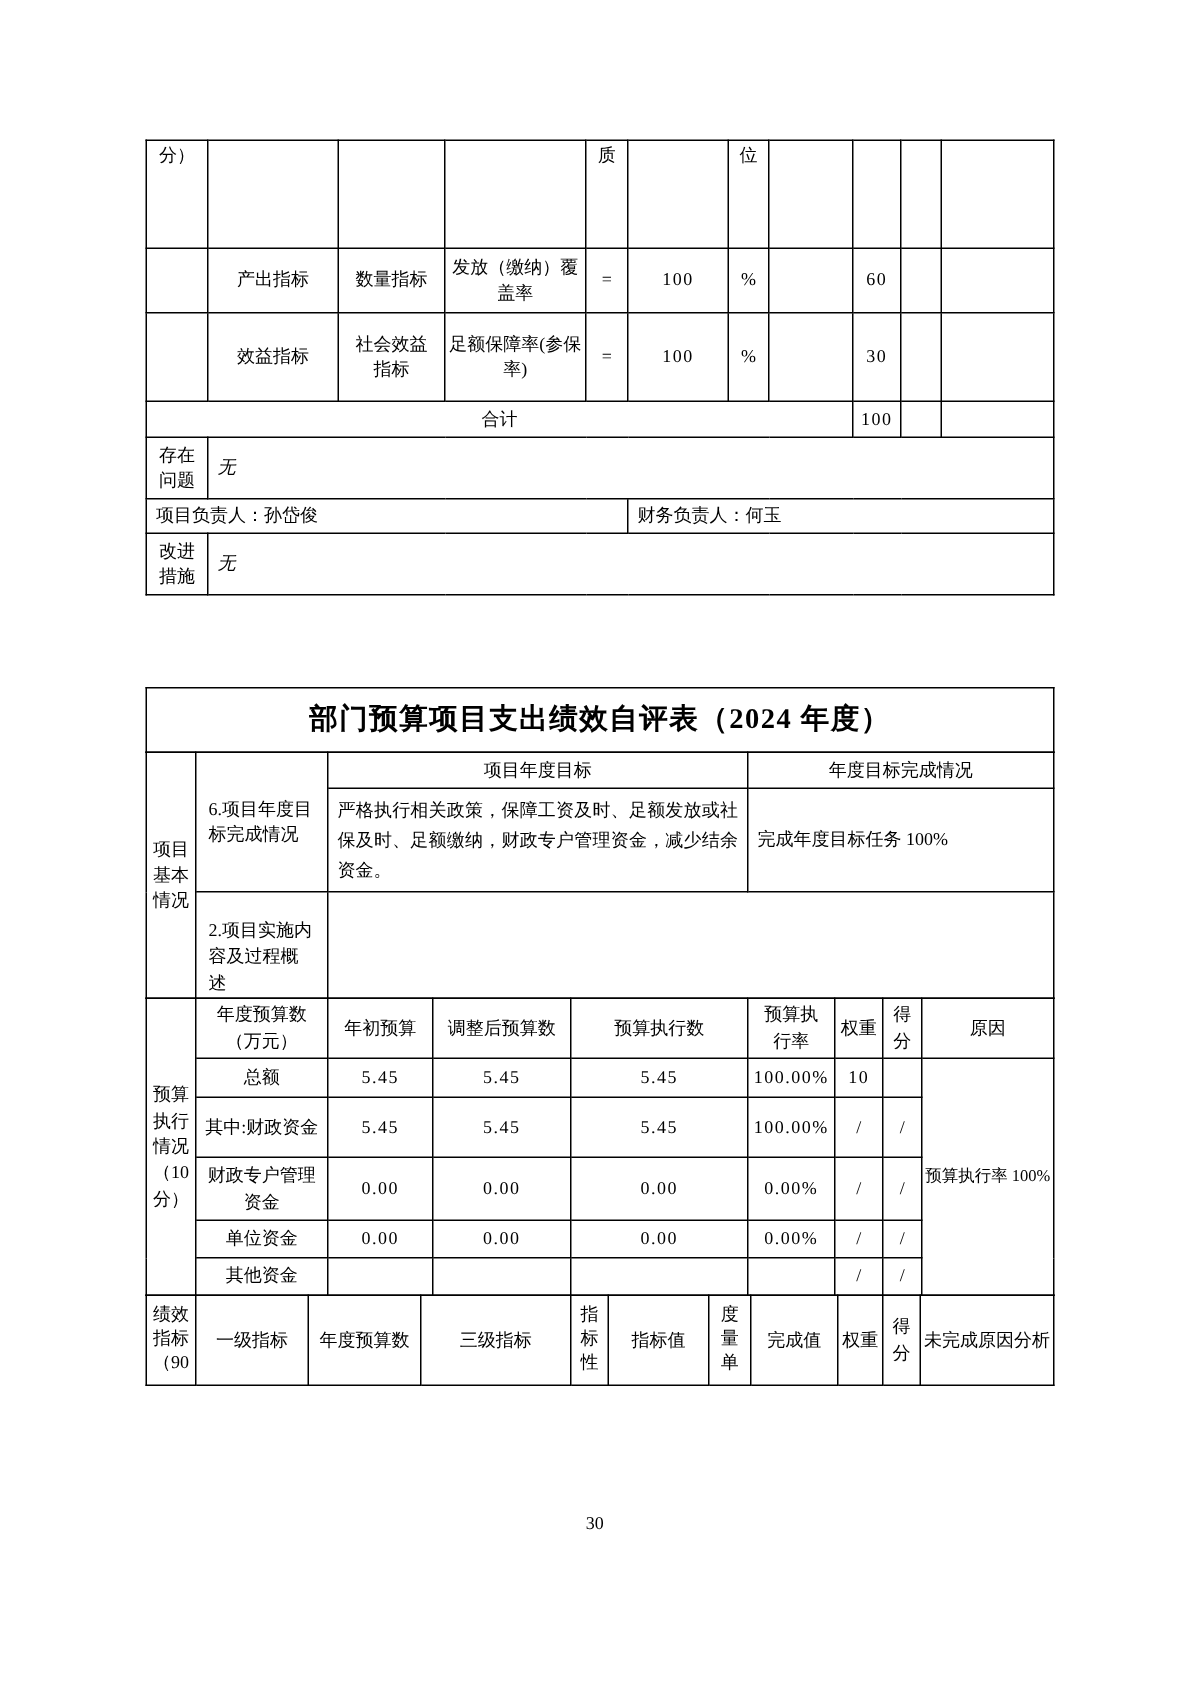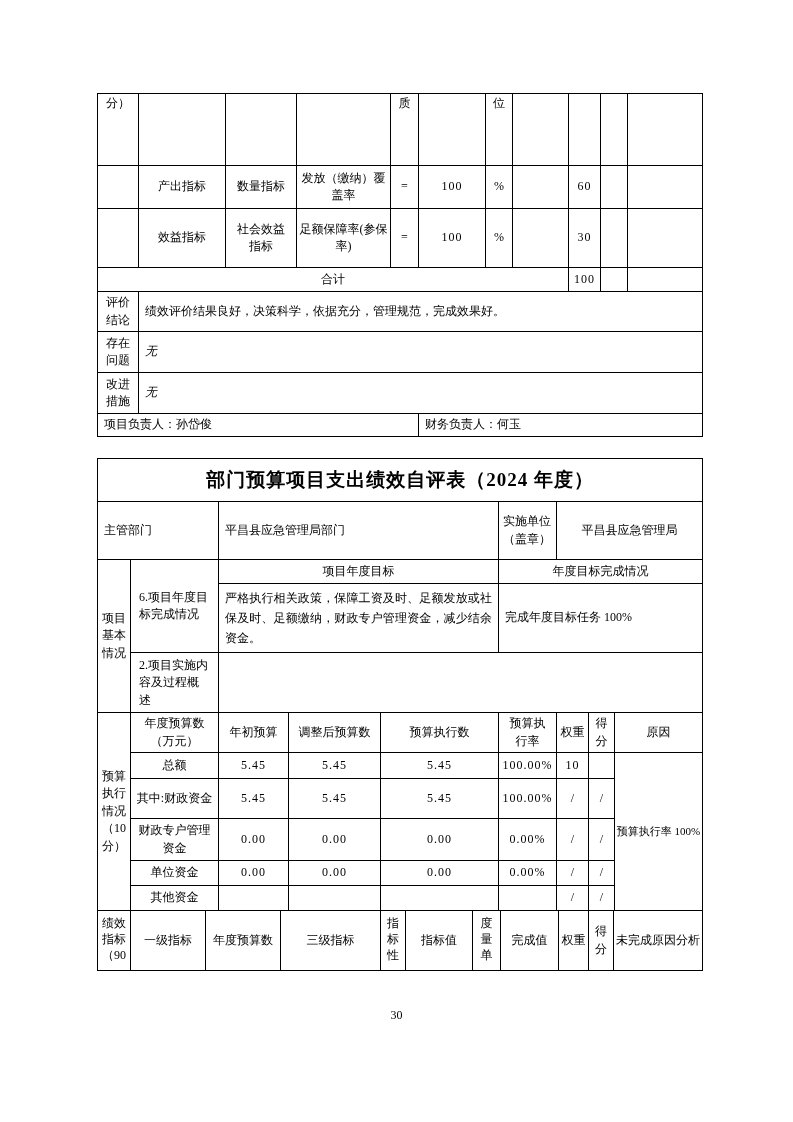--- a/index.html
+++ b/index.html
@@ -83,91 +83,71 @@
         <td class="num">30</td>
         <td></td>
         <td></td>
       </tr>
       <tr style="height:24px">
         <td colspan="8">合计</td>
         <td class="num">100</td>
         <td></td>
         <td></td>
       </tr>
-      <tr style="height:40px">
-        <td class="padw">评价结论</td>
-        <td colspan="10" class="tl">绩效评价结果良好，决策科学，依据充分，管理规范，完成效果好。</td>
-      </tr>
       <tr style="height:41px">
         <td class="padw">存在问题</td>
         <td colspan="10" class="tl kai">无</td>
       </tr>
+      <tr style="height:23px">
+        <td colspan="5" class="tl">项目负责人：孙岱俊</td>
+        <td colspan="6" class="tl">财务负责人：何玉</td>
+      </tr>
       <tr style="height:41px">
         <td class="padw">改进措施</td>
         <td colspan="10" class="tl kai">无</td>
       </tr>
-      <tr style="height:23px">
-        <td colspan="5" class="tl">项目负责人：孙岱俊</td>
-        <td colspan="6" class="tl">财务负责人：何玉</td>
-      </tr>
     </tbody>
       </table>
   </div>
 
   <div class="stack" style="top:458px;">
 
     <table>
       <colgroup>
           <col style="width:605px">
         </colgroup>
       <tbody>
           <tr>
         <td class="title-cell">部门预算项目支出绩效自评表（2024 年度）</td>
       </tr>
     </tbody>
       </table>
 
 
-    <table>
-      <colgroup>
-          <col style="width:121px">
-          <col style="width:280px">
-          <col style="width:58px">
-          <col style="width:146px">
-        </colgroup>
-      <tbody>
-          <tr style="height:58px">
-        <td class="tl">主管部门</td>
-        <td class="tl">平昌县应急管理局部门</td>
-        <td class="tl" style="padding-left:4px">实施单位（盖章）</td>
-        <td>平昌县应急管理局</td>
-      </tr>
-    </tbody>
-      </table>
 
     <table>
       <colgroup>
           <col style="width:33px">
           <col style="width:88px">
           <col style="width:280px">
           <col style="width:204px">
         </colgroup>
       <tbody>
           <tr style="height:24px">
         <td rowspan="3">项目基本情况</td>
         <td rowspan="2" class="tl padw">6.项目年度目标完成情况</td>
         <td>项目年度目标</td>
         <td>年度目标完成情况</td>
       </tr>
       <tr style="height:66px">
         <td class="goal">严格执行相关政策，保障工资及时、足额发放或社保及时、足额缴纳，财政专户管理资金，减少结余资金。</td>
         <td class="tl">完成年度目标任务 100%</td>
       </tr>
       <tr style="height:60px">
-        <td class="tl padw vtop" style="padding-top:4px">2.项目实施内容及过程概述</td>
+        <td class="tl padw vtop" style="padding-top:17px">2.项目实施内容及过程概述</td>
         <td colspan="2"></td>
       </tr>
     </tbody>
       </table>
 
     <table>
       <colgroup>
         <col style="width:33px">
           <col style="width:88px">
           <col style="width:70px">

